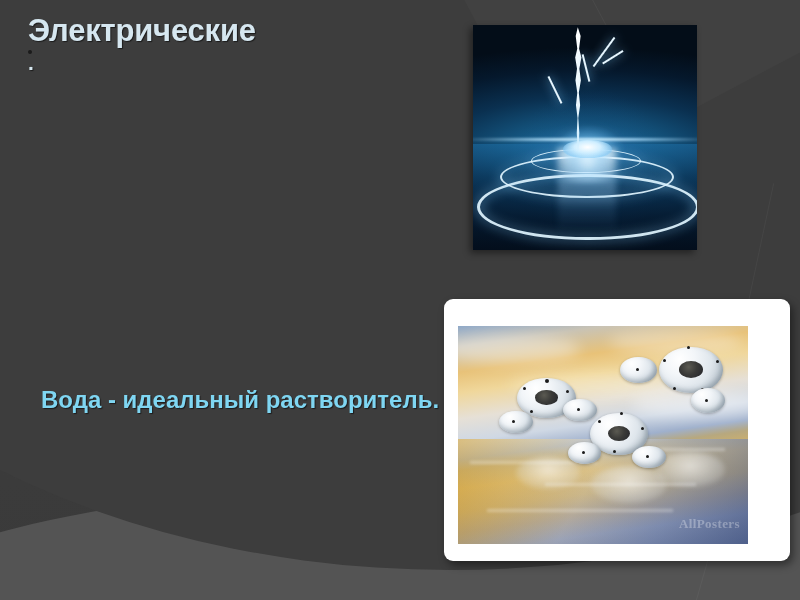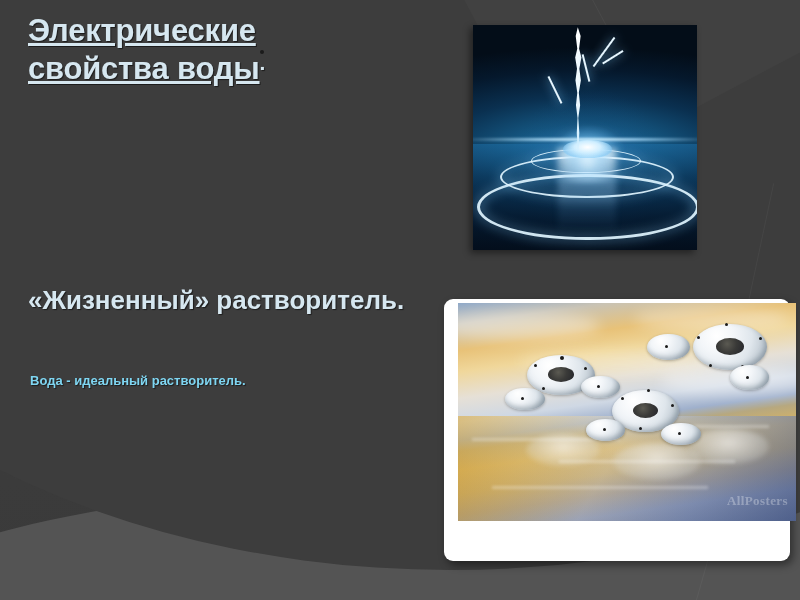--- a/index.html
+++ b/index.html
@@ -74,21 +74,20 @@
     left: 28px;
     top: 12px;
     width: 410px;
     margin: 0;
     font-size: 31px;
     line-height: 1.23;
     font-weight: bold;
     color: #d6e7f0;
     letter-spacing: -0.2px;
     text-shadow: 1px 1px 1px rgba(0,0,0,0.55);
-    text-decoration: underline;
   }
   .slide-title .dot { font-size: 21px; }
 
   .para-conductor {
     position: absolute;
     left: 30px;
     top: 136px;
     width: 400px;
     margin: 0;
     font-size: 22px;
@@ -109,22 +108,22 @@
     font-weight: bold;
     color: #d6e7f0;
     text-shadow: 1px 1px 1px rgba(0,0,0,0.55);
   }
 
   .para-solvent {
     position: absolute;
     left: 30px;
     top: 372px;
     width: 440px;
-    margin: 0;
-    font-size: 13px;
+    margin: 11px;
+    font-size: 24px;
     line-height: 1.45;
     font-weight: bold;
     color: #7fd6f2;
     white-space: nowrap;
     text-shadow: 1px 1px 1px rgba(0,0,0,0.55);
   }
   .para-solvent span { display: block; }
 
   .formula {
     position: absolute;
@@ -228,22 +227,22 @@
     top: 299px;
     width: 346px;
     height: 262px;
     background: #ffffff;
     border-radius: 9px;
     box-shadow: 3px 4px 9px rgba(0,0,0,0.45);
     padding: 0;
   }
   .photo-inner {
     position: absolute;
-    left: 14px; top: 4px;
-    width: 338px; height: 218px;
+    left: 14px; top: 27px;
+    width: 290px; height: 218px;
     overflow: hidden;
     background: #b91c1c;
   }
   .mol-sky {
     position: absolute; inset: 0;
     background:
       linear-gradient(172deg,
         #8fa9c9 0%,
         #c9c3b4 8%,
         #e8c278 18%,
@@ -327,25 +326,24 @@
   <div class="bg-dark-sweep"></div>
   <div class="bg-shade-tr"></div>
   <div class="bg-line l1"></div>
   <div class="bg-line l2"></div>
   <div class="bg-line l3"></div>
 
   <div class="text-col">
 
     <h1 class="slide-title">
       <span>Электрические</span><br>
-      <span>свойства воды</span><span class="dot">.</span>
+      <span class="dot">.</span>
     </h1>
 
 
-    <h2 class="head-solvent">«Жизненный» растворитель.</h2>
 
     <p class="para-solvent">
       <span>Вода - идеальный растворитель.</span>
     </p>
 
   </div>
 
   <div class="photo-lightning">
     <div class="ln-sky"></div>
     <div class="ln-water"></div>

